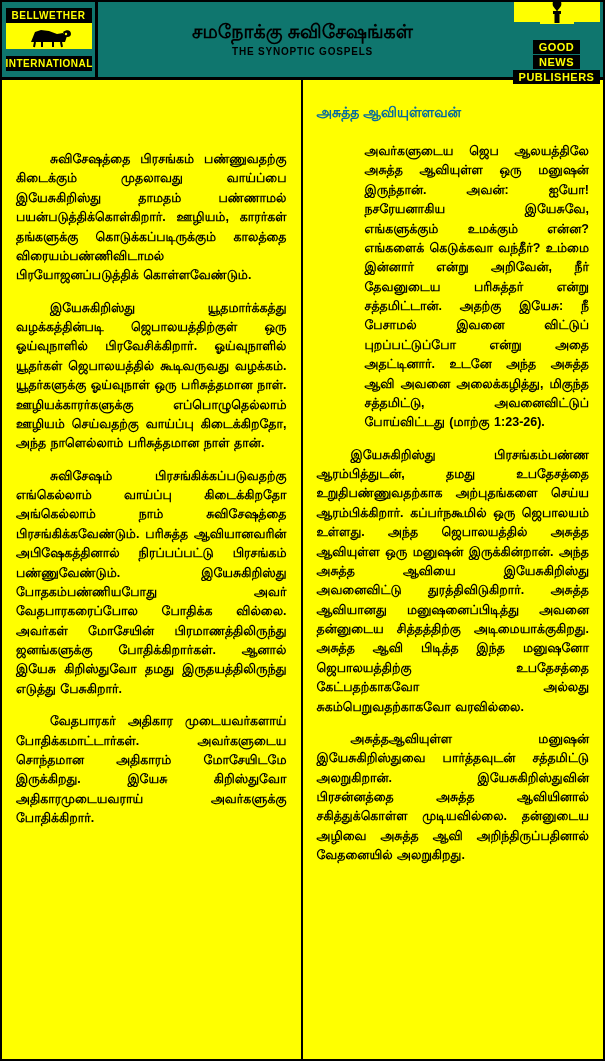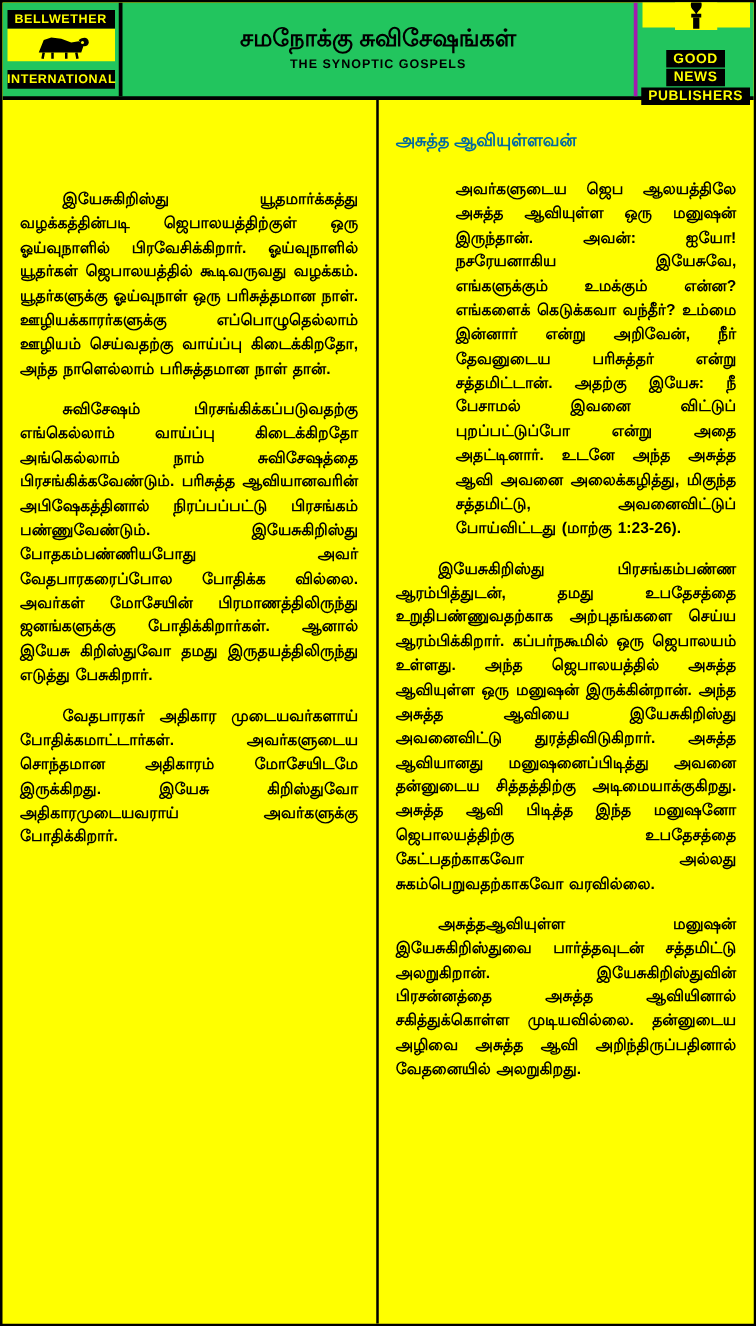--- a/index.html
+++ b/index.html
@@ -17,37 +17,37 @@
     position: relative;
     overflow: hidden;
   }
   
   #header {
     height: 78px;
     box-sizing: border-box;
     border-bottom: 3px solid #000000;
     display: flex;
     align-items: stretch;
-    background: #22c55e;
+    background: #0f766e;
   }
   .logo-box {
     width: 96px;
     flex: 0 0 96px;
     box-sizing: border-box;
     display: flex;
     flex-direction: column;
     align-items: center;
     justify-content: center;
     padding: 3px 2px;
   }
   .logo-left {
     border-right: 3px solid #000000;
   }
   .logo-right {
-    border-left: 3px solid #a21caf;
+    border-left: 3px solid #0f766e;
     gap: 18px;
   }
   .logo-band {
     width: 86px;
     background: #000000;
     color: #ffff00;
     font-size: 10px;
     font-weight: bold;
     letter-spacing: 0.5px;
     text-align: center;
@@ -184,20 +184,21 @@
         <div class="logo-word">PUBLISHERS</div>
       </div>
     </div>
 
   </div>
 
   <div id="body-area">
 
     <div class="column col-left">
       <div class="spacer-top"></div>
+      <p class="para">சுவிசேஷத்தை பிரசங்கம் பண்ணுவதற்கு கிடைக்கும் முதலாவது வாய்ப்பை இயேசுகிறிஸ்து தாமதம் பண்ணாமல் பயன்படுத்திக்கொள்கிறார். ஊழியம், காரர்கள் தங்களுக்கு கொடுக்கப்படிருக்கும் காலத்தை விரையம்பண்ணிவிடாமல் பிரயோஜனப்படுத்திக் கொள்ளவேண்டும்.</p>
       <p class="para">இயேசுகிறிஸ்து யூதமார்க்கத்து வழக்கத்தின்படி ஜெபாலயத்திற்குள் ஒரு ஓய்வுநாளில் பிரவேசிக்கிறார். ஓய்வுநாளில் யூதர்கள் ஜெபாலயத்தில் கூடிவருவது வழக்கம். யூதர்களுக்கு ஓய்வுநாள் ஒரு பரிசுத்தமான நாள். ஊழியக்காரர்களுக்கு எப்பொழுதெல்லாம் ஊழியம் செய்வதற்கு வாய்ப்பு கிடைக்கிறதோ, அந்த நாளெல்லாம் பரிசுத்தமான நாள் தான்.</p>
       <p class="para">சுவிசேஷம் பிரசங்கிக்கப்படுவதற்கு எங்கெல்லாம் வாய்ப்பு கிடைக்கிறதோ அங்கெல்லாம் நாம் சுவிசேஷத்தை பிரசங்கிக்கவேண்டும். பரிசுத்த ஆவியானவரின் அபிஷேகத்தினால் நிரப்பப்பட்டு பிரசங்கம் பண்ணுவேண்டும். இயேசுகிறிஸ்து போதகம்பண்ணியபோது அவர் வேதபாரகரைப்போல போதிக்க வில்லை. அவர்கள் மோசேயின் பிரமாணத்திலிருந்து ஜனங்களுக்கு போதிக்கிறார்கள். ஆனால் இயேசு கிறிஸ்துவோ தமது இருதயத்திலிருந்து எடுத்து பேசுகிறார்.</p>
       <p class="para">வேதபாரகர் அதிகார முடையவர்களாய் போதிக்கமாட்டார்கள். அவர்களுடைய சொந்தமான அதிகாரம் மோசேயிடமே இருக்கிறது. இயேசு கிறிஸ்துவோ அதிகாரமுடையவராய் அவர்களுக்கு போதிக்கிறார்.</p>
     </div>
 
     <div class="column col-right">
       <h2 class="section-heading">அசுத்த ஆவியுள்ளவன்</h2>
       <p class="para noindent">அவர்களுடைய ஜெப ஆலயத்திலே அசுத்த ஆவியுள்ள ஒரு மனுஷன் இருந்தான். அவன்: ஐயோ! நசரேயனாகிய இயேசுவே, எங்களுக்கும் உமக்கும் என்ன? எங்களைக் கெடுக்கவா வந்தீர்? உம்மை இன்னார் என்று அறிவேன், நீர் தேவனுடைய பரிசுத்தர் என்று சத்தமிட்டான். அதற்கு இயேசு: நீ பேசாமல் இவனை விட்டுப் புறப்பட்டுப்போ என்று அதை அதட்டினார். உடனே அந்த அசுத்த ஆவி அவனை அலைக்கழித்து, மிகுந்த சத்தமிட்டு, அவனைவிட்டுப் போய்விட்டது (மாற்கு 1:23-26).</p>
       <p class="para">இயேசுகிறிஸ்து பிரசங்கம்பண்ண ஆரம்பித்துடன், தமது உபதேசத்தை உறுதிபண்ணுவதற்காக அற்புதங்களை செய்ய ஆரம்பிக்கிறார். கப்பர்நகூமில் ஒரு ஜெபாலயம் உள்ளது. அந்த ஜெபாலயத்தில் அசுத்த ஆவியுள்ள ஒரு மனுஷன் இருக்கின்றான். அந்த அசுத்த ஆவியை இயேசுகிறிஸ்து அவனைவிட்டு துரத்திவிடுகிறார். அசுத்த ஆவியானது மனுஷனைப்பிடித்து அவனை தன்னுடைய சித்தத்திற்கு அடிமையாக்குகிறது. அசுத்த ஆவி பிடித்த இந்த மனுஷனோ ஜெபாலயத்திற்கு உபதேசத்தை கேட்பதற்காகவோ அல்லது சுகம்பெறுவதற்காகவோ வரவில்லை.</p>
       <p class="para">அசுத்தஆவியுள்ள மனுஷன் இயேசுகிறிஸ்துவை பார்த்தவுடன் சத்தமிட்டு அலறுகிறான். இயேசுகிறிஸ்துவின் பிரசன்னத்தை அசுத்த ஆவியினால் சகித்துக்கொள்ள முடியவில்லை. தன்னுடைய அழிவை அசுத்த ஆவி அறிந்திருப்பதினால் வேதனையில் அலறுகிறது.</p>

